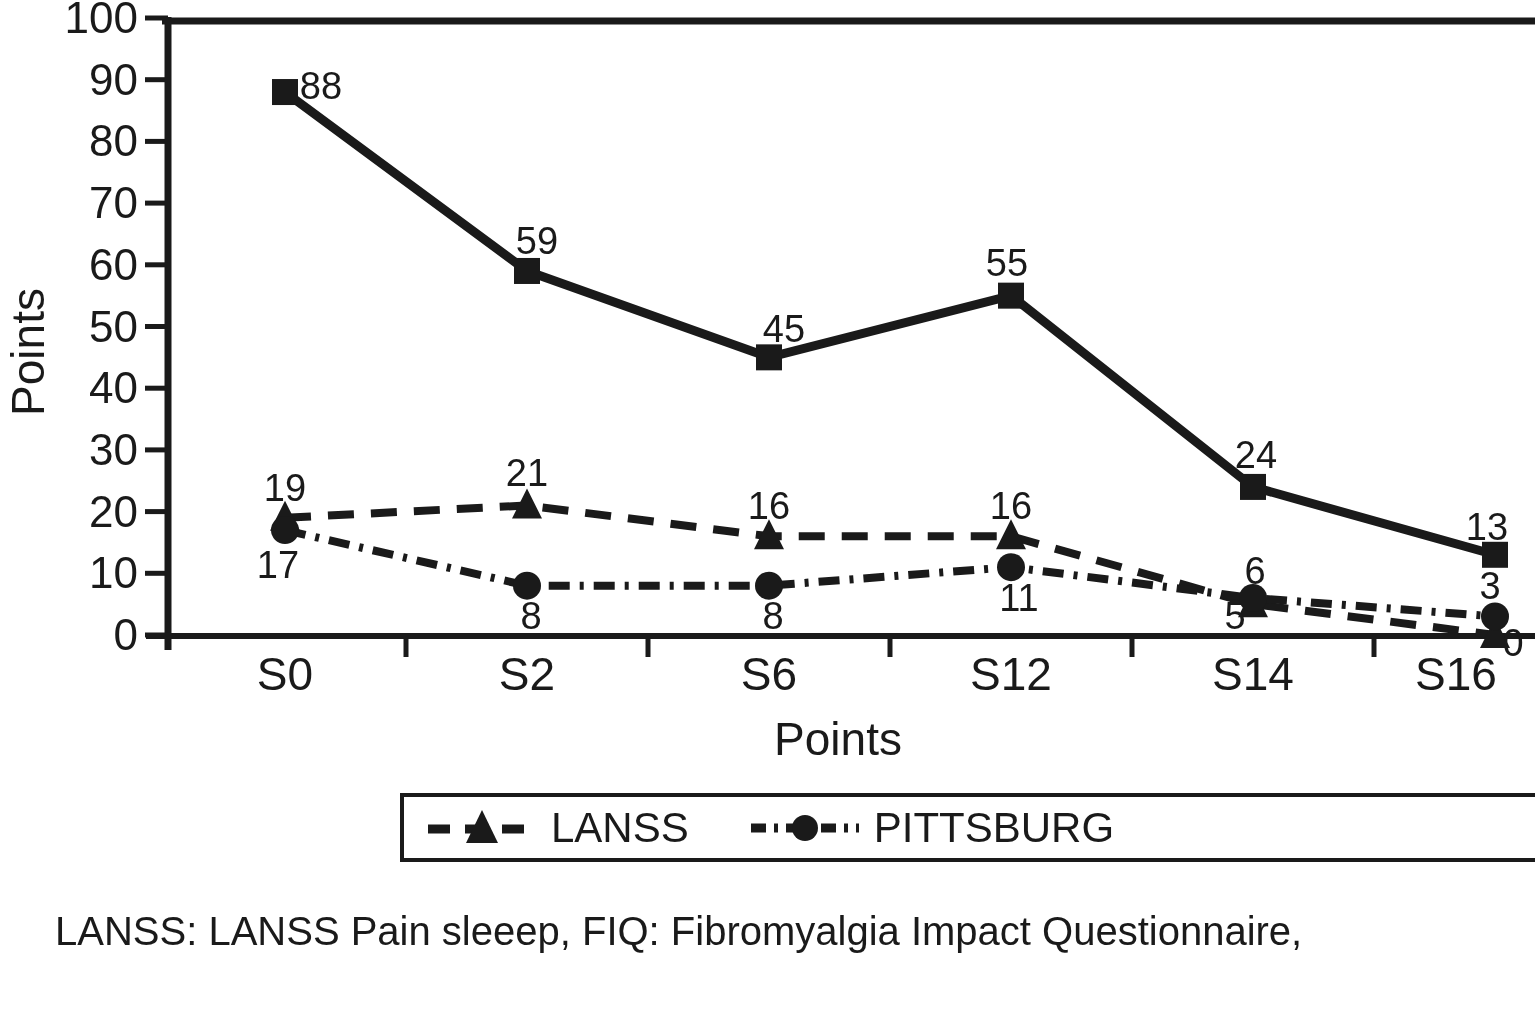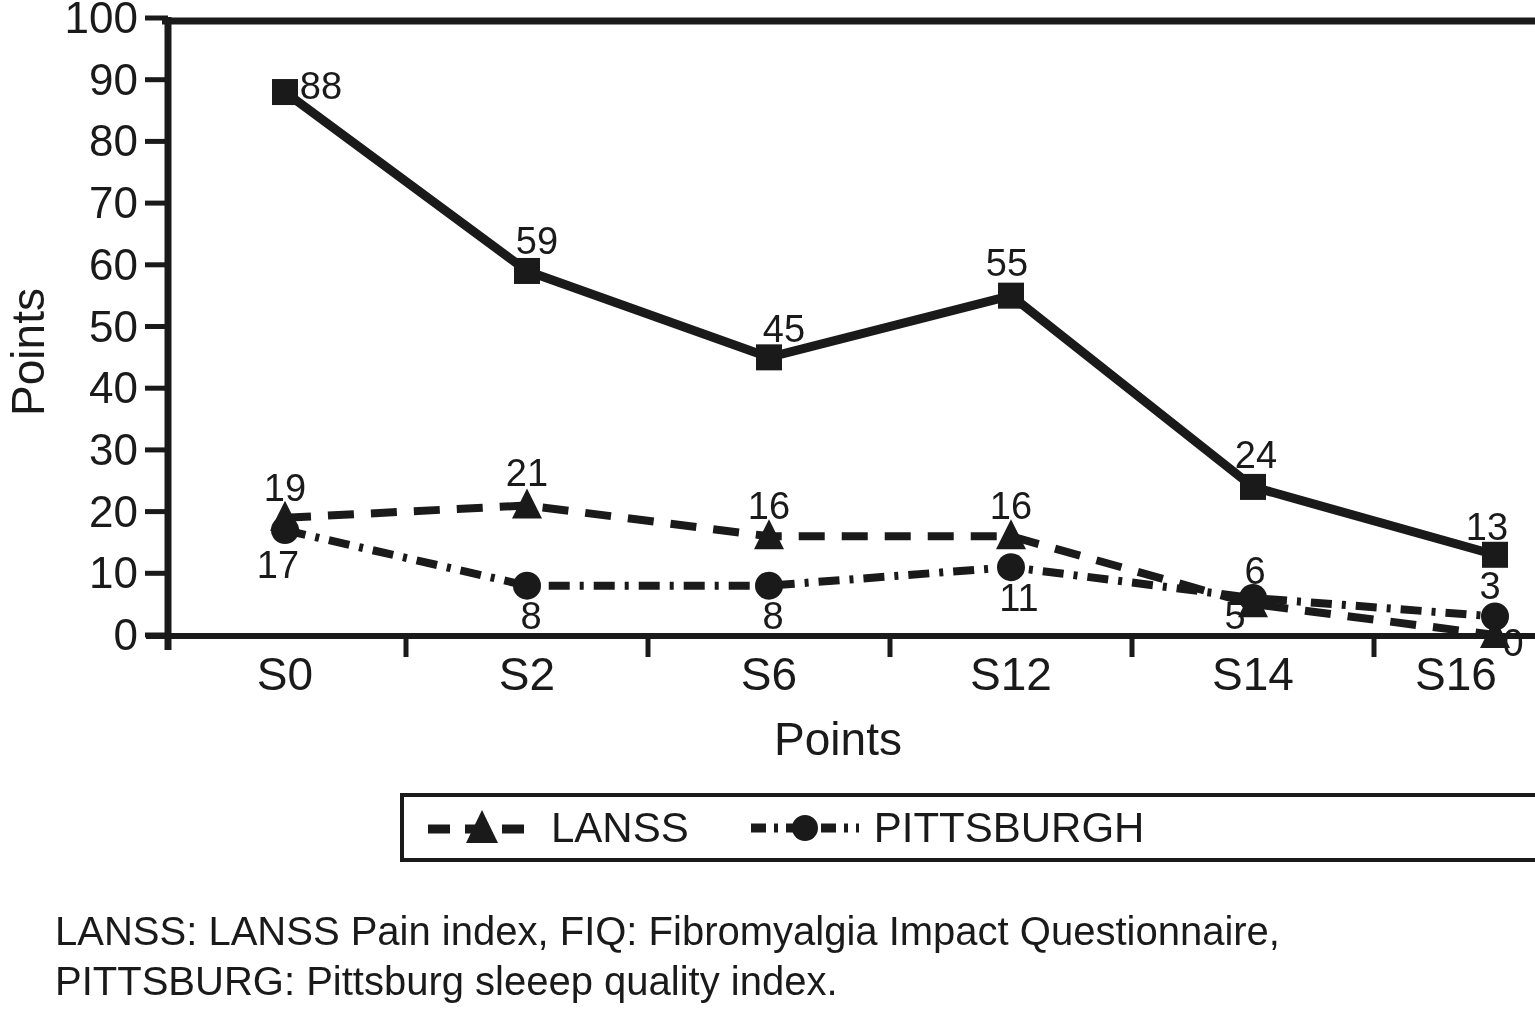--- a/index.html
+++ b/index.html
@@ -166,22 +166,21 @@
         <line x1="2" y1="23" x2="110" y2="23" stroke="#1a1a1a" stroke-width="9" stroke-dasharray="22 15"></line>
         <polygon points="56,4 40,37 72,37" fill="#1a1a1a"></polygon>
       </svg>
       <span>LANSS</span>
     </div>
     <div class="legend-item">
       <svg width="112" height="44" viewBox="0 0 112 44">
         <line x1="2" y1="22" x2="110" y2="22" stroke="#1a1a1a" stroke-width="9" stroke-dasharray="15 8 4 8"></line>
         <circle cx="56" cy="22" r="13" fill="#1a1a1a"></circle>
       </svg>
-      <span>PITTSBURGH</span>
+      <span>PITTSBURG</span>
     </div>
   </div>
 
   <div class="caption">
-    <div>LANSS: LANSS Pain index, FIQ: Fibromyalgia Impact Questionnaire,</div>
-    <div>PITTSBURG: Pittsburg sleeep quality index.</div>
+    <div>LANSS: LANSS Pain sleeep, FIQ: Fibromyalgia Impact Questionnaire,</div>
   </div>
 
 </div>
 
 </body></html>

